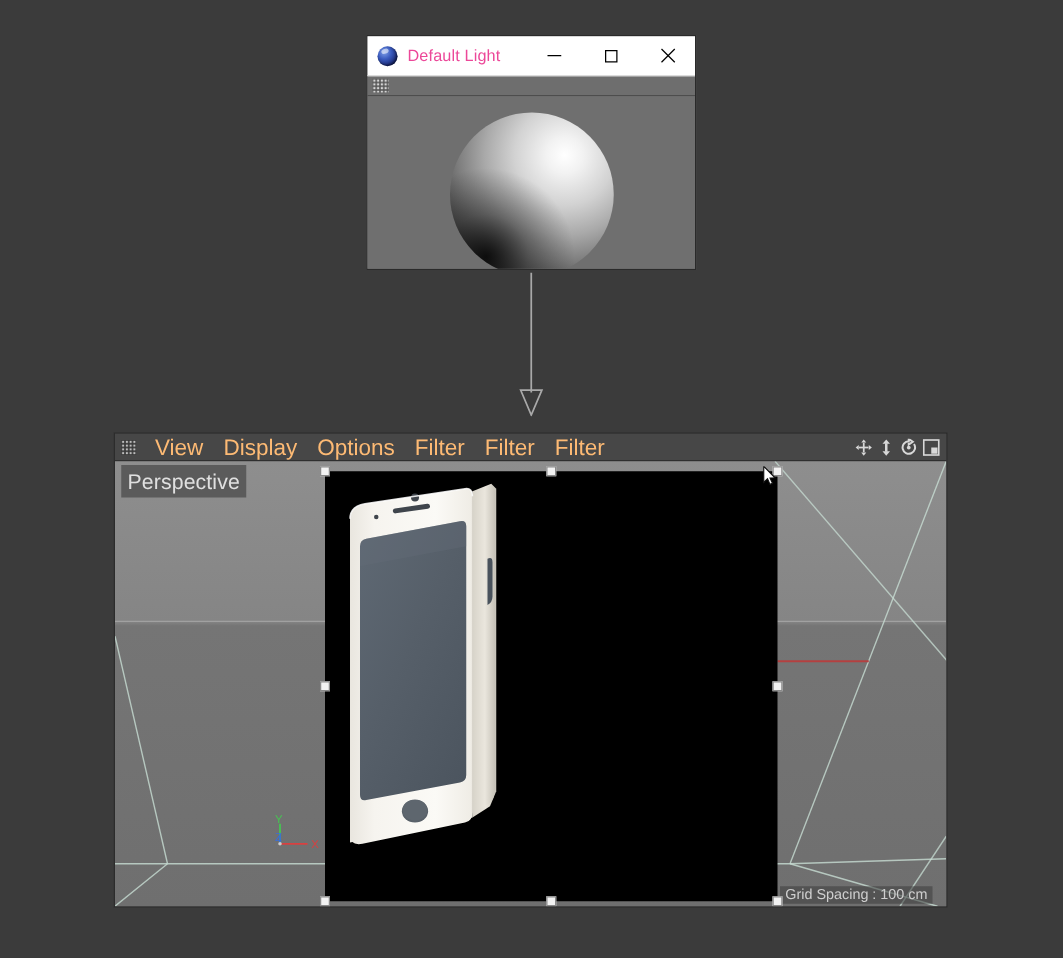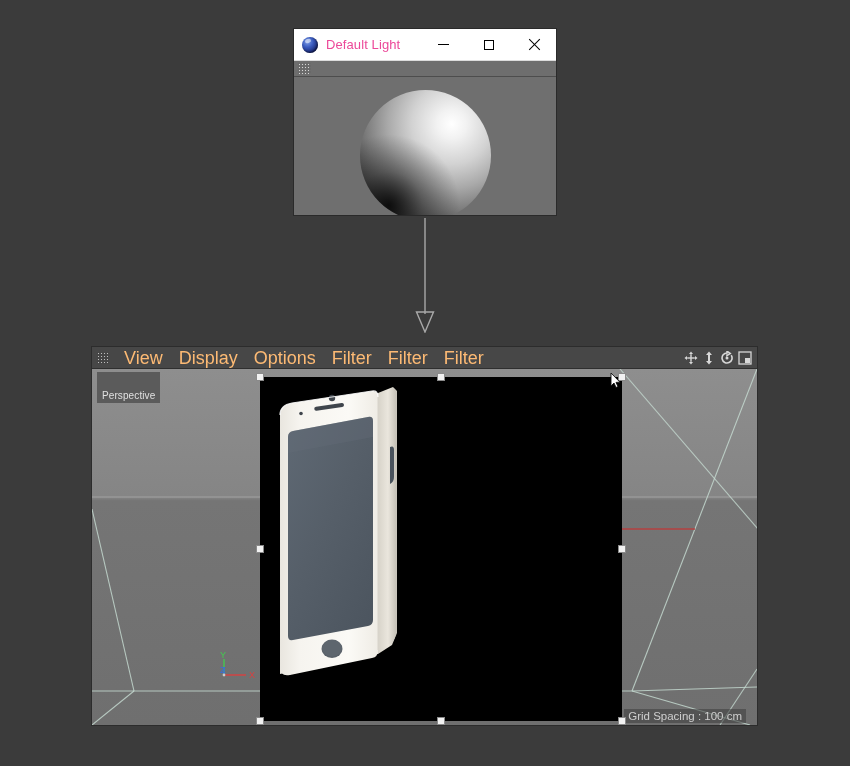--- a/index.html
+++ b/index.html
@@ -121,21 +121,21 @@
 
   .vp-canvas {
     position: relative; width: 100%; height: 356px;
     background: #7a7a7a; overflow: hidden;
   }
   .vp-scene { position: absolute; inset: 0; }
 
   .vp-label {
     position: absolute; left: 5px; top: 3px;
     background: #5b5b5b; color: #e0e0e0;
-    font-size: 10px; padding: 18px 5px 2px 5px;
+    font-size: 17px; padding: 4px 5px 2px 5px;
     letter-spacing: .1px; z-index: 6;
   }
   .vp-grid-spacing {
     position: absolute; right: 11px; bottom: 2px;
     color: #cfcfcf; font-size: 11.5px;
     background: rgba(60,60,60,0.55); padding: 1px 4px;
     z-index: 6; white-space: nowrap;
   }
 
   

